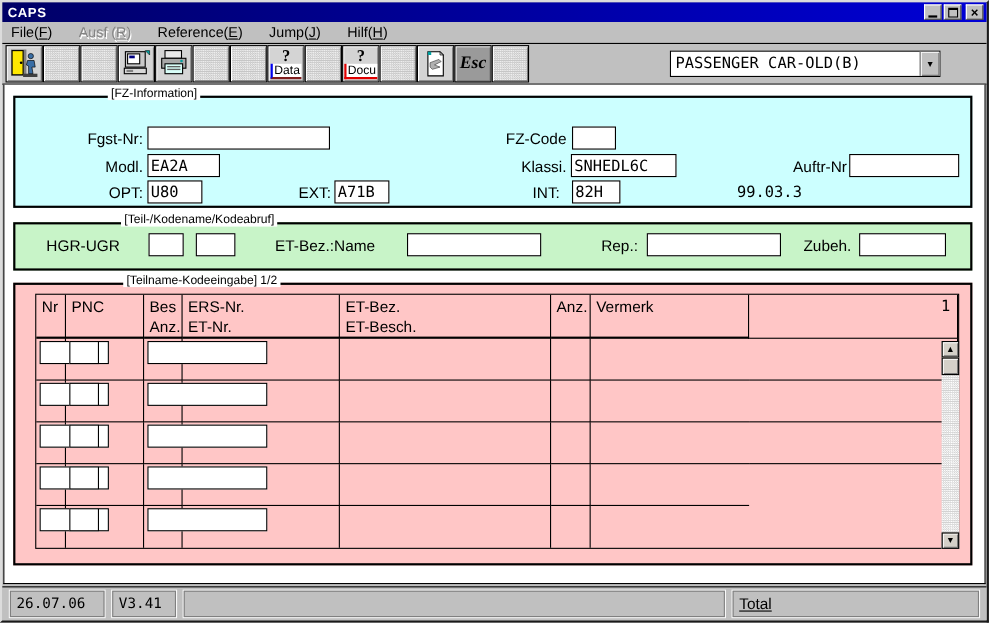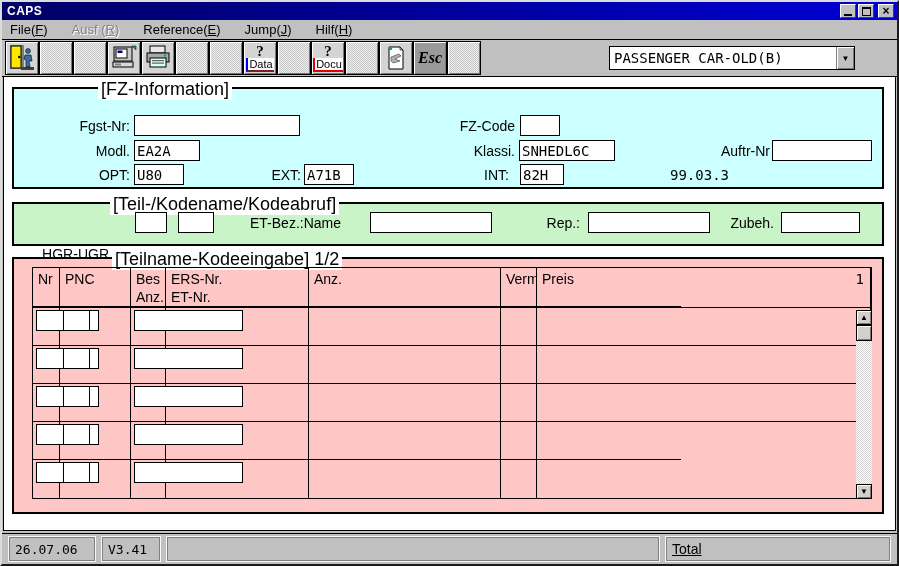--- a/index.html
+++ b/index.html
@@ -48,21 +48,21 @@
   .catalog-value { flex:1; font-family:"DejaVu Sans Mono",monospace; font-size:14px;
     padding:3px 0 0 4px; white-space:nowrap; overflow:hidden; }
   .catalog-arrow { width:18px; background:#c0c0c0; border-left:1px solid #808080;
     box-shadow:inset 1px 1px 0 #fff, inset -1px -1px 0 #787878;
     display:flex; align-items:center; justify-content:center; font-size:8px; color:#000; }
   
   .client { position:relative; height:454px; background:#fff; margin:0 1px;
     border-left:1px solid #000; border-right:1px solid #000; border-bottom:1px solid #000; }
   .groupbox { position:absolute; border:2px solid #000; }
   .gb-label { position:absolute; top:-10px; background:#fff; padding:0 3px;
-    font-size:18px; white-space:nowrap; }
+    font-size:11px; white-space:nowrap; }
   #gb-fz   { left:8px; top:10px;  width:872px; height:102px; background:#ccffff; }
   #gb-teil { left:8px; top:125px; width:872px; height:44px;  background:#c8f4c8; }
   #gb-table{ left:8px; top:180px; width:872px; height:257px; background:#ffc6c6; }
   .flabel { position:absolute; font-size:14px; text-align:right; white-space:nowrap; }
   .tinput { position:absolute; height:21px; border:1px solid #000; background:#fff;
     font-family:"DejaVu Sans Mono",monospace; font-size:14px; padding:0 2px; }
   .statictext { position:absolute; font-family:"DejaVu Sans Mono",monospace; font-size:14px; }
   
   .ptable { position:absolute; left:18px; top:8px; width:840px; border:1px solid #000;
     display:grid; grid-template-columns:27px 71px 35px 143px 192px 36px 144px auto;
@@ -204,21 +204,21 @@
     <input class="tinput" style="left: 120px; top: 75px; width: 50px;" value="U80">
     <span class="flabel" style="left:229px;top:78px;width:58px;">EXT:</span>
     <input class="tinput" style="left: 290px; top: 75px; width: 50px;" value="A71B">
     <span class="flabel" style="left:433px;top:78px;width:62px;">INT:</span>
     <input class="tinput" style="left: 506px; top: 75px; width: 44px;" value="82H">
     <span class="statictext" style="left:656px;top:78px;">99.03.3</span>
   </div>
 
   <div class="groupbox" id="gb-teil">
     <span class="gb-label" style="left:96px;">[Teil-/Kodename/Kodeabruf]</span>
-    <span class="flabel" style="left:25px;top:11px;width:70px;margin-top:31px;">HGR-UGR</span>
+    <span class="flabel" style="left:25px;top:11px;width:70px;">HGR-UGR</span>
     <input class="tinput" style="left: 121px; top: 8px; width: 32px;" value="">
     <input class="tinput" style="left: 164px; top: 8px; width: 36px;" value="">
     <span class="flabel" style="left:236px;top:11px;width:90px;">ET-Bez.:Name</span>
     <input class="tinput" style="left: 356px; top: 8px; width: 122px;" value="">
     <span class="flabel" style="left:516px;top:11px;width:50px;">Rep.:</span>
     <input class="tinput" style="left: 574px; top: 8px; width: 122px;" value="">
     <span class="flabel" style="left:704px;top:11px;width:56px;">Zubeh.</span>
     <input class="tinput" style="left: 767px; top: 8px; width: 79px;" value="">
   </div>
 
@@ -236,29 +236,29 @@
         </div>
       <div class="th">
           <div>Bes</div>
           <div>Anz.</div>
         </div>
       <div class="th">
           <div>ERS-Nr.</div>
           <div>ET-Nr.</div>
         </div>
       <div class="th">
+          <div>ET-Bez.</div>
+          <div>ET-Besch.</div>
+        </div>
+      <div class="th">
           <div>Anz.</div>
           <div></div>
         </div>
       <div class="th">
           <div>Vermerk</div>
-          <div></div>
-        </div>
-      <div class="th lastcol">
-          <div>Preis</div>
           <div></div>
         </div>
 
       <div class="td rownum">1</div>
       <div class="td">
           <input class="tin pnc" value="" style="">
         </div>
       <div class="td">
           <input class="tin bes" value="" style="">
         </div>

